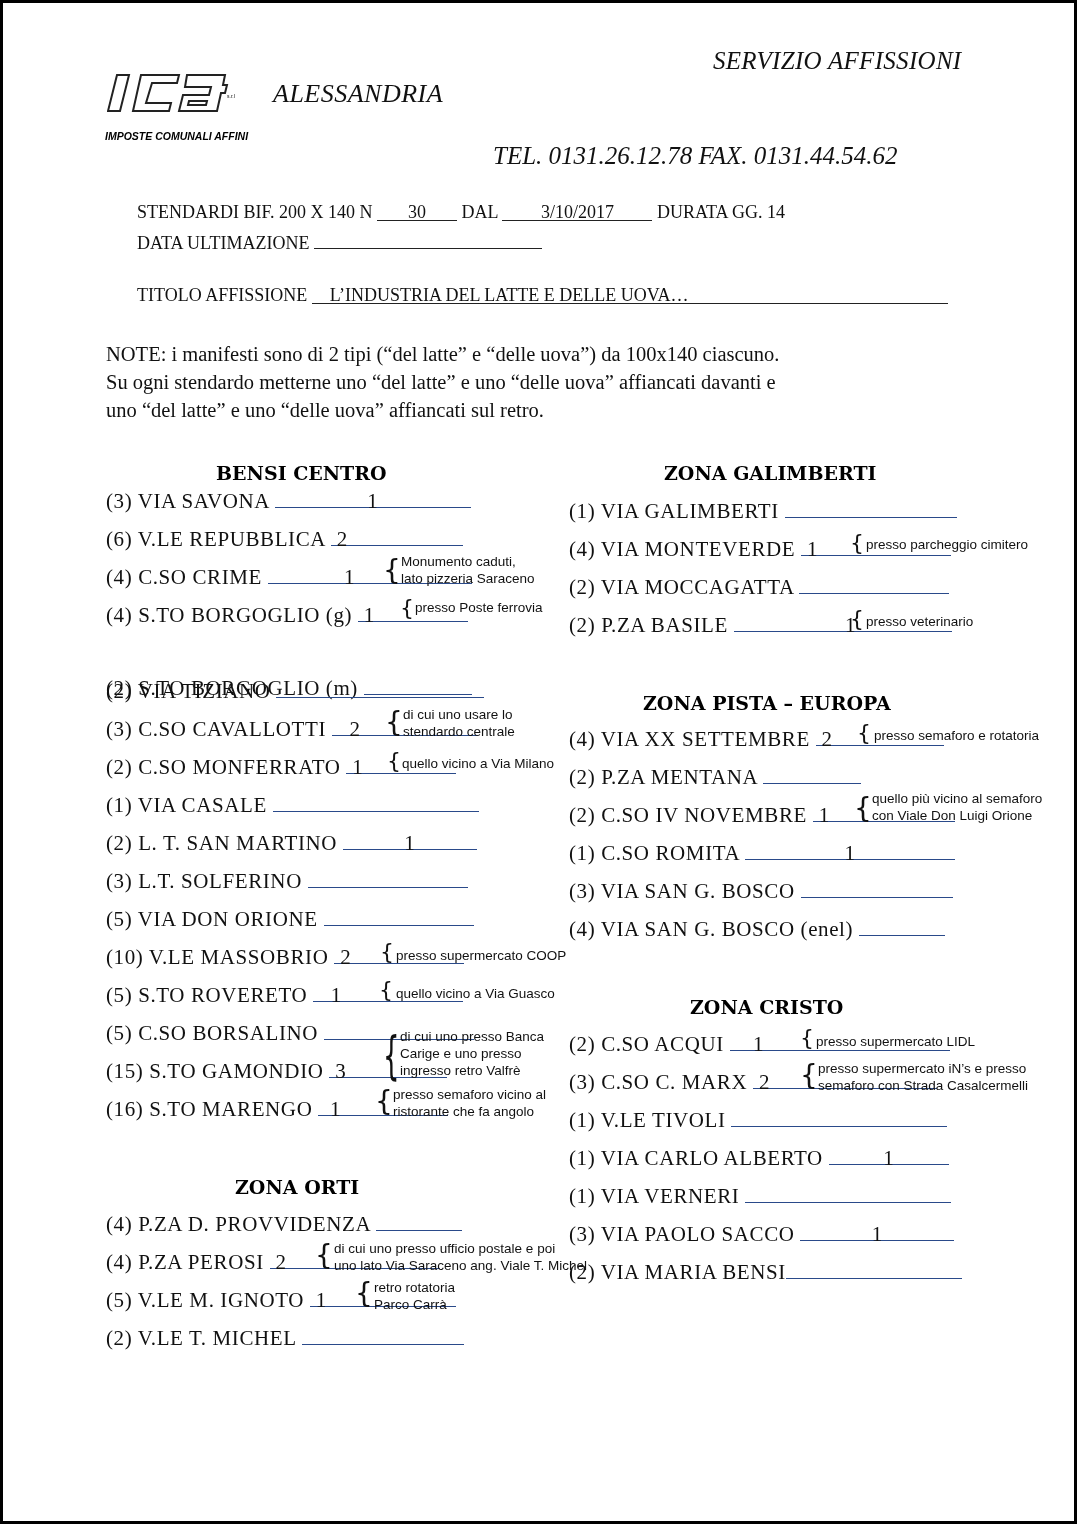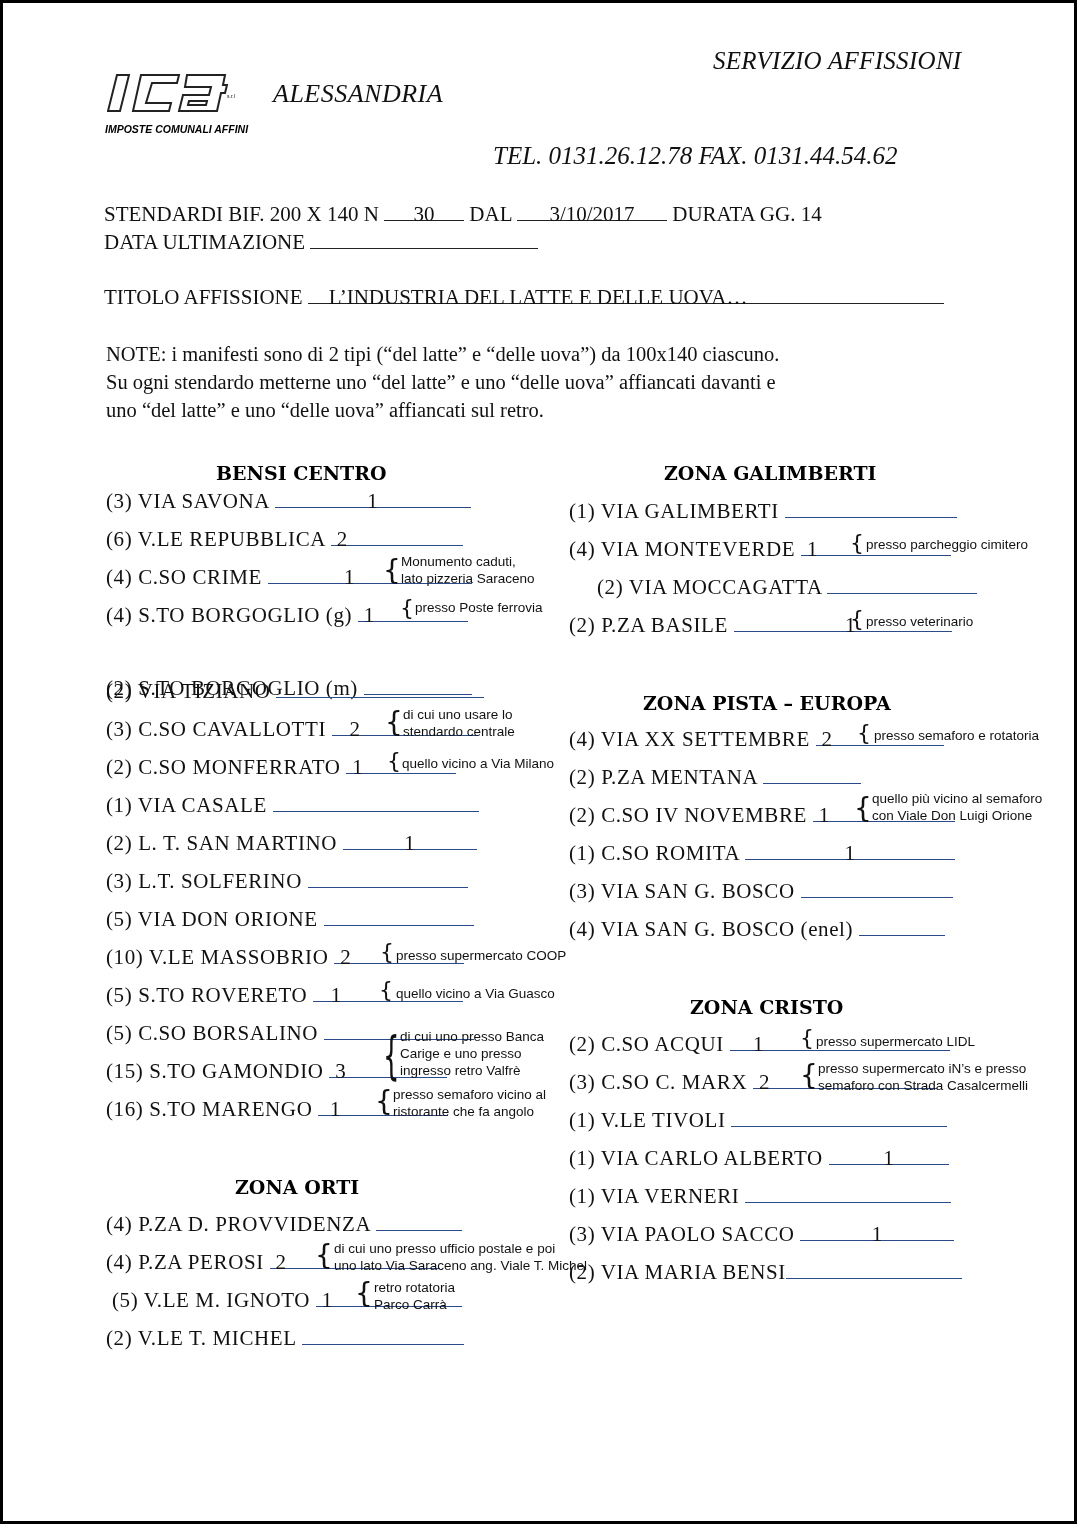--- a/index.html
+++ b/index.html
@@ -7,28 +7,28 @@
   .frame {
     position: absolute; left: 0; top: 0; width: 1077px; height: 1524px;
     border-top: 3px solid #000; border-left: 3px solid #000;
     border-right: 3px solid #000; border-bottom: 3px solid #000;
     box-sizing: border-box; background: #fff;
   }
   .abs { position: absolute; white-space: nowrap; color: #111; }
 
   
   .logo { position: absolute; left: 104px; top: 70px; width: 150px; height: 42px; }
-  .logo-sub { position: absolute; left: 102px; top: 120px; font-family: "Liberation Sans", sans-serif;
+  .logo-sub { position: absolute; left: 102px; top: 127px; font-family: "Liberation Sans", sans-serif;
     font-weight: bold; font-style: italic; font-size: 10.5px; color: #000; letter-spacing: 0; }
   .srl { position: absolute; left: 224px; top: 90px; font-family: "Liberation Sans", sans-serif; font-size: 5px; }
   .city { left: 270px; top: 76px; font-family: Liberation Serif, serif; font-style: italic; font-size: 26px; letter-spacing: 0.5px; }
   .service { left: 710px; top: 44px; font-family: "Liberation Serif", serif; font-style: italic; font-size: 25px; letter-spacing: 0.3px; }
   .tel { left: 490px; top: 139px; font-family: "Liberation Serif", serif; font-style: italic; font-size: 25px; }
 
-  .line { font-family: "Liberation Serif", serif; font-size: 21px; }
+  .line { font-family: "Liberation Serif", serif; font-size: 18px; margin-left: 33px; }
   .note { font-family: "Liberation Serif", serif; font-size: 20.5px; line-height: 28px; }
 
   .zone-title { font-family: "DejaVu Serif", serif; font-weight: bold; font-size: 19px; color: #000; }
   .entry { font-family: "Liberation Serif", serif; font-size: 21px; letter-spacing: 0.6px; }
   .blank { display: inline-block; border-bottom: 1.5px solid #2a4a8a; height: 18px; vertical-align: baseline; text-align: center; }
   .ann {
     position: absolute; font-family: "Liberation Sans", sans-serif; font-size: 13.5px; line-height: 17px; color: #111; white-space: nowrap;
   }
   .brace { position: absolute; font-family: "DejaVu Sans", sans-serif; color: #111; }
 </style>
@@ -191,21 +191,21 @@
   <div class="abs entry" style="left:103px; top:1247px;">
     <span>(4) P.ZA PEROSI</span>
     <span class="blank" style="width:170px; text-align:left;">&nbsp;<span>2</span></span>
   </div>
   <div class="brace" style="left:312px; top:1236px; font-size:28px;">{</div>
   <div class="ann" style="left:331px; top:1237px;">
       <div>di cui uno presso ufficio postale e poi</div>
       <div>uno lato Via Saraceno ang. Viale T. Michel</div>
     </div>
 
-  <div class="abs entry" style="left:109px; top:1285px;">
+  <div class="abs entry" style="left:103px; top:1285px;">
     <span>(5) V.LE M. IGNOTO</span>
     <span class="blank" style="width:146px; text-align:left;">&nbsp;<span>1</span></span>
   </div>
   <div class="brace" style="left:352px; top:1274px; font-size:28px;">{</div>
   <div class="ann" style="left:371px; top:1276px;">
       <div>retro rotatoria</div>
       <div>Parco Carrà</div>
     </div>
 
   <div class="abs entry" style="left:103px; top:1323px;">
@@ -218,21 +218,21 @@
     <span>(1) VIA GALIMBERTI</span>
     <span class="blank" style="width:172px;"><span></span></span>
   </div>
   <div class="abs entry" style="left:566px; top:534px;">
     <span>(4) VIA MONTEVERDE</span>
     <span class="blank" style="width:150px; text-align:left;">&nbsp;<span>1</span></span>
   </div>
   <div class="brace" style="left:847px; top:527px; font-size:22px;">{</div>
   <div class="ann" style="left:863px; top:533px;">presso parcheggio cimitero</div>
 
-  <div class="abs entry" style="left:566px; top:572px;margin-left:28px;">
+  <div class="abs entry" style="left:566px; top:572px;">
     <span>(2) VIA MOCCAGATTA</span>
     <span class="blank" style="width:150px;"><span></span></span>
   </div>
   <div class="abs entry" style="left:566px; top:610px;">
     <span>(2) P.ZA BASILE</span>
     <span class="blank" style="width:218px; text-align:left;">&nbsp;&nbsp;&nbsp;&nbsp;&nbsp;&nbsp;&nbsp;&nbsp;&nbsp;&nbsp;&nbsp;&nbsp;&nbsp;&nbsp;&nbsp;&nbsp;&nbsp;&nbsp;&nbsp;<span>1</span></span>
   </div>
   <div class="brace" style="left:847px; top:603px; font-size:22px;">{</div>
   <div class="ann" style="left:863px; top:610px;">presso veterinario</div>
 

